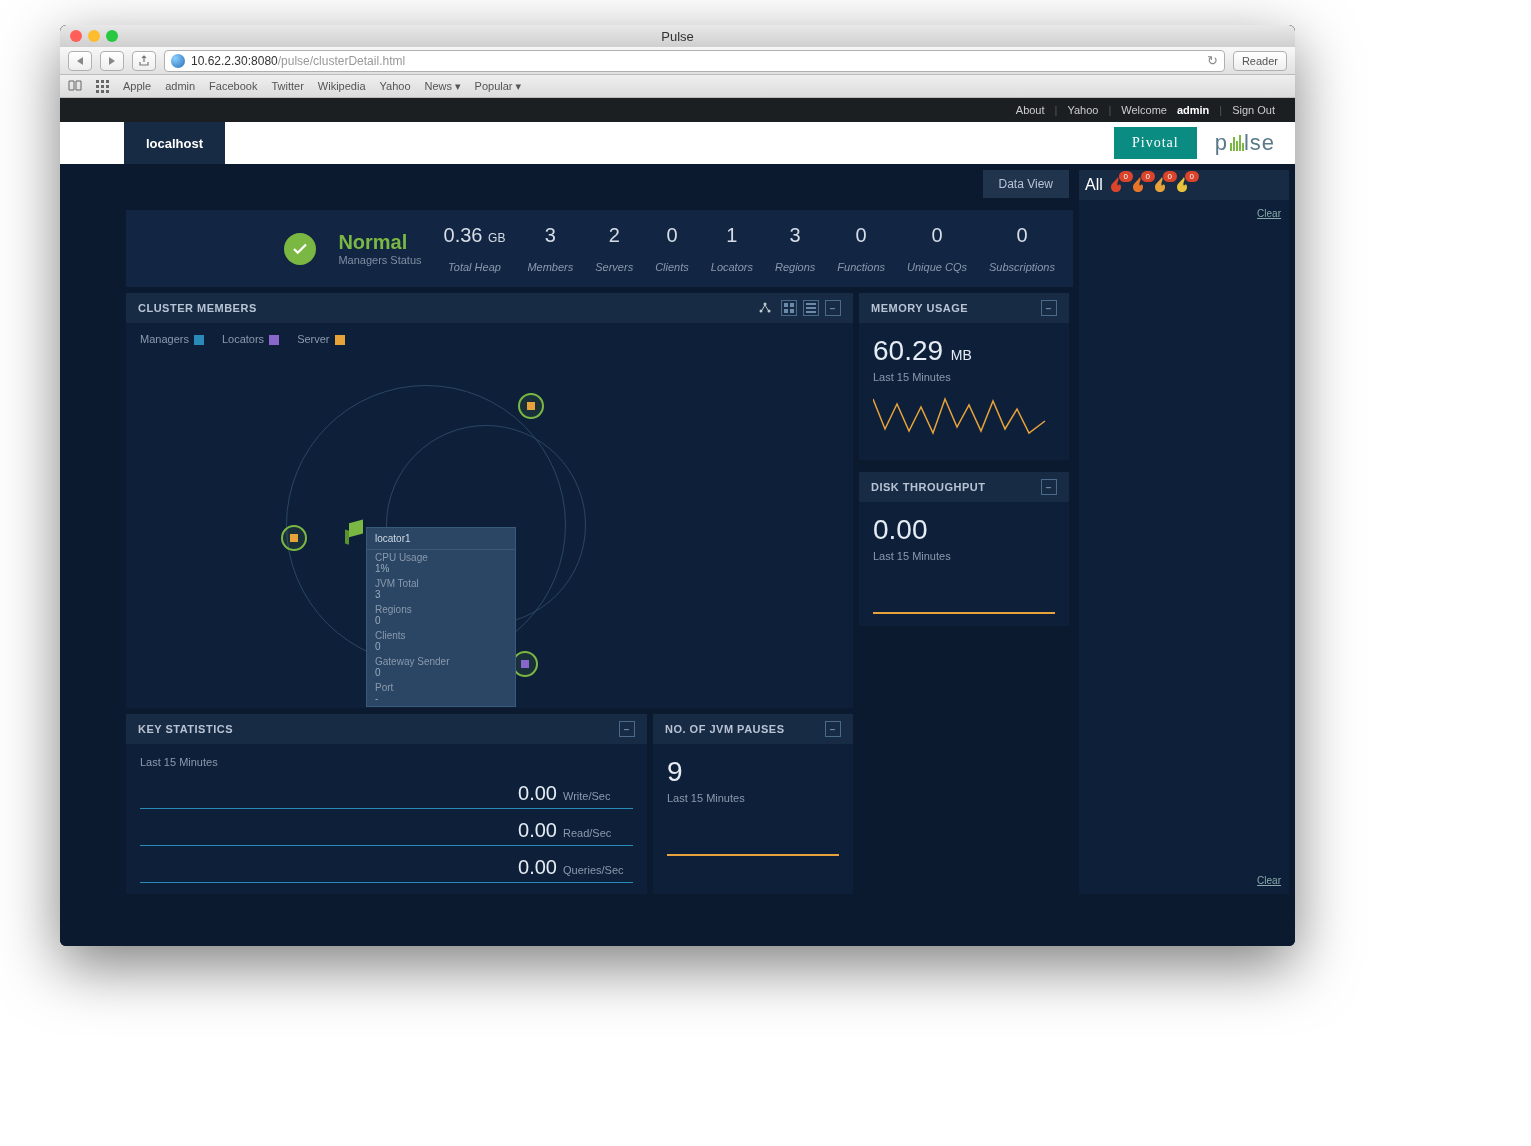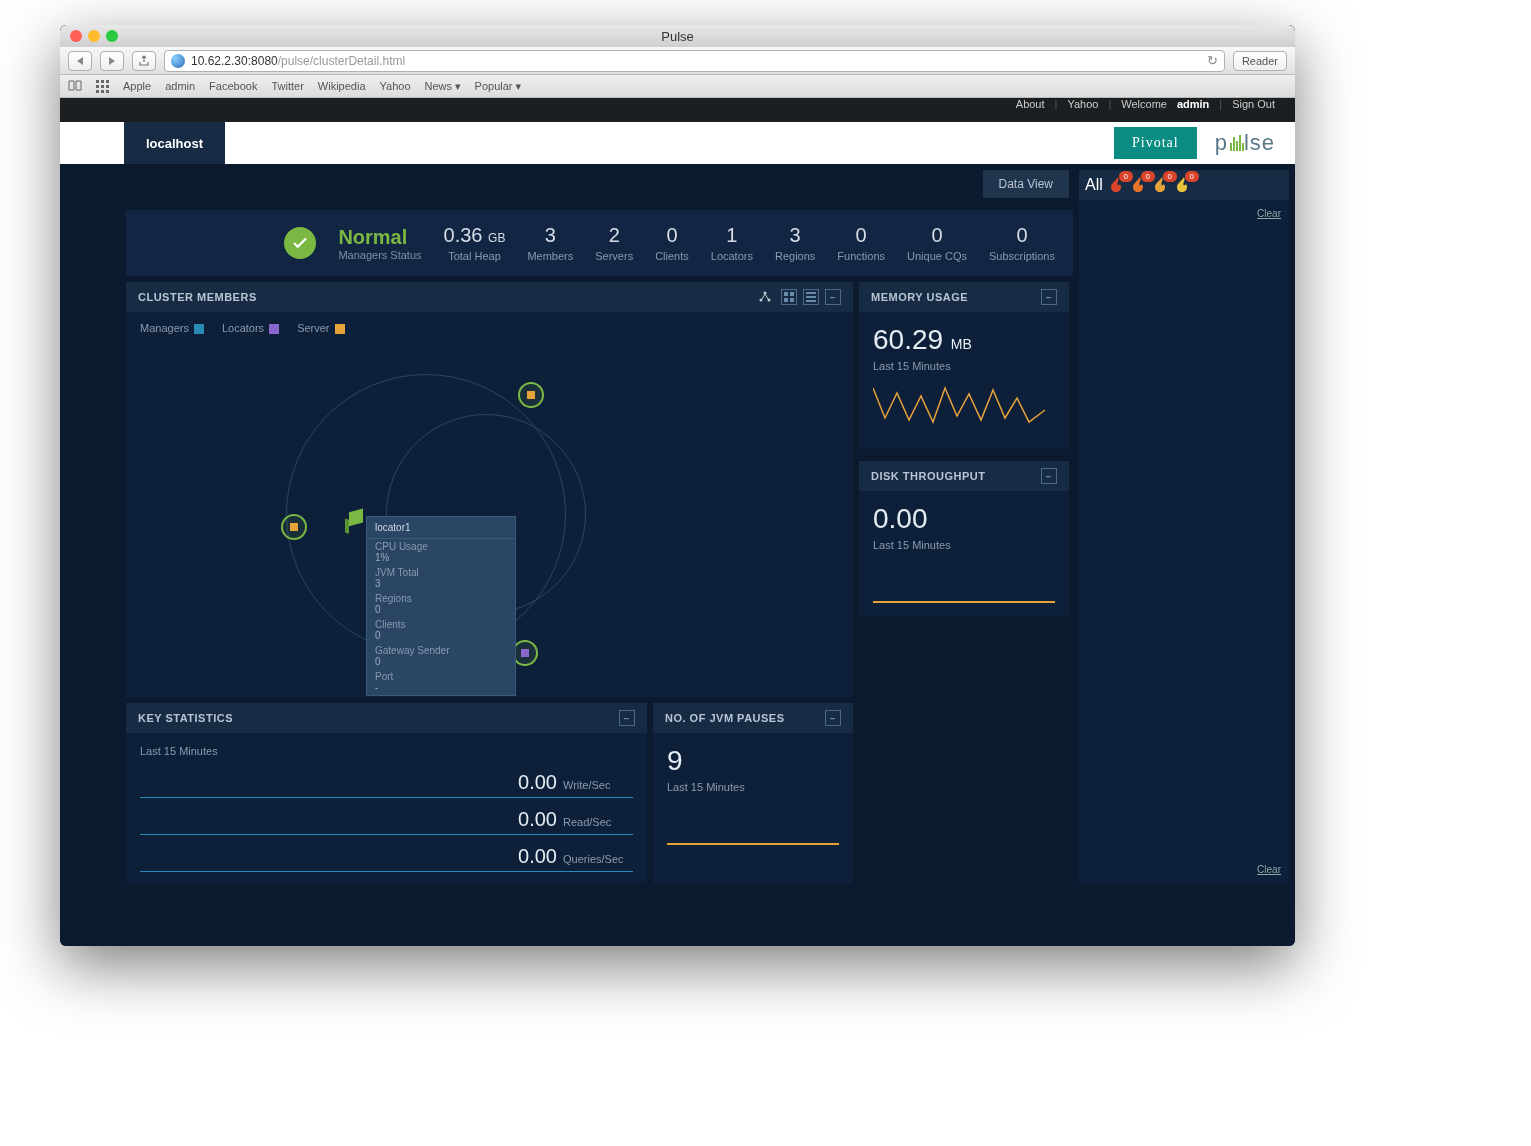--- a/index.html
+++ b/index.html
@@ -22,21 +22,21 @@
 .addr .globe{width:14px;height:14px;border-radius:50%;background:radial-gradient(circle at 30% 30%,#8bd0ff,#2a6db5);margin-right:6px;}
 .addr .gray{color:#999;}
 .reload{margin-left:auto;color:#888;font-size:13px;}
 .bookmarks{height:23px;background:linear-gradient(#efefef,#dcdcdc);display:flex;align-items:center;padding:0 8px;gap:14px;font-size:11px;color:#555;border-bottom:1px solid #bbb;}
 .bookmarks .grid{display:grid;grid-template-columns:repeat(3,3px);grid-template-rows:repeat(3,3px);gap:2px;}
 .bookmarks .grid div{background:#666;}
 .tab-bar{position:absolute;right:0;top:73px;width:28px;height:20px;background:linear-gradient(#bbb,#999);display:flex;align-items:center;justify-content:center;color:#fff;font-size:16px;border-bottom-left-radius:4px;}
 
 
 .app{position:absolute;top:73px;left:0;right:0;bottom:0;background:#0c1a2f;color:#c3cddb;overflow:hidden;}
-.top-links{height:24px;background:#1c1f21;display:flex;align-items:flex-start;justify-content:flex-end;padding-right:20px;gap:10px;font-size:11px;color:#ccc;}
+.top-links{height:24px;background:#1c1f21;display:flex;align-items:center;justify-content:flex-end;padding-right:20px;gap:10px;font-size:11px;color:#ccc;}
 .top-links span{cursor:pointer;}
 .top-links .sep{color:#555;}
 .top-links b{color:#fff;font-weight:bold;}
 .header{height:42px;background:#fff;display:flex;align-items:center;}
 .tab-host{height:100%;background:#182b44;color:#fff;font-size:13px;display:flex;align-items:center;padding:0 22px;margin-left:64px;font-weight:bold;}
 .brand-box{margin-left:auto;display:flex;align-items:center;gap:18px;padding-right:20px;}
 .pivotal{background:#0a8c83;color:#fff;padding:8px 18px;font-size:14px;font-family:serif;letter-spacing:1px;}
 .pulse-logo{font-size:22px;color:#5a7a8a;font-weight:300;letter-spacing:1px;display:flex;align-items:center;gap:2px;}
 .pulse-logo .bars{display:inline-flex;gap:1px;align-items:flex-end;margin-right:-2px;}
 .pulse-logo .bars span{width:2px;background:#7bb843;}
@@ -53,21 +53,21 @@
 .toprow-wrap{display:flex;justify-content:flex-end;margin-bottom:6px;padding-right:4px;}
 
 .status-card{background:#122542;padding:14px 18px;display:flex;align-items:center;gap:22px;justify-content:flex-end;}
 .st-icon{width:32px;height:32px;border-radius:50%;background:#7bb843;display:flex;align-items:center;justify-content:center;}
 .st-icon svg{width:18px;height:18px;}
 .st-txt .big{color:#7bb843;font-size:20px;font-weight:600;}
 .st-txt .sm{color:#7d8ea3;font-size:11px;}
 .metric{text-align:center;color:#d6dde6;}
 .metric .v{font-size:20px;font-weight:300;}
 .metric .v .unit{font-size:12px;}
-.metric .l{font-size:11px;color:#8a99ad;margin-top:3px;}
+.metric .l{font-size:11px;color:#8a99ad;margin-top:14px;font-style:italic;}
 
 
 .panel{background:#0e2039;}
 .panel-hd{background:#182b44;height:30px;display:flex;align-items:center;padding:0 12px;font-size:11px;font-weight:bold;letter-spacing:0.5px;color:#b8c4d4;}
 .panel-hd .sq{width:16px;height:16px;border:1px solid #4a6a8a;margin-left:6px;display:flex;align-items:center;justify-content:center;cursor:pointer;color:#6a8aaa;font-size:10px;}
 .panel-hd .spacer{flex:1;}
 .panel-hd .mini{width:20px;height:20px;display:flex;align-items:center;justify-content:center;cursor:pointer;}
 
 .cluster-panel{height:415px;}
 .legend{padding:10px 14px;display:flex;gap:18px;font-size:11px;color:#8a99ad;}

